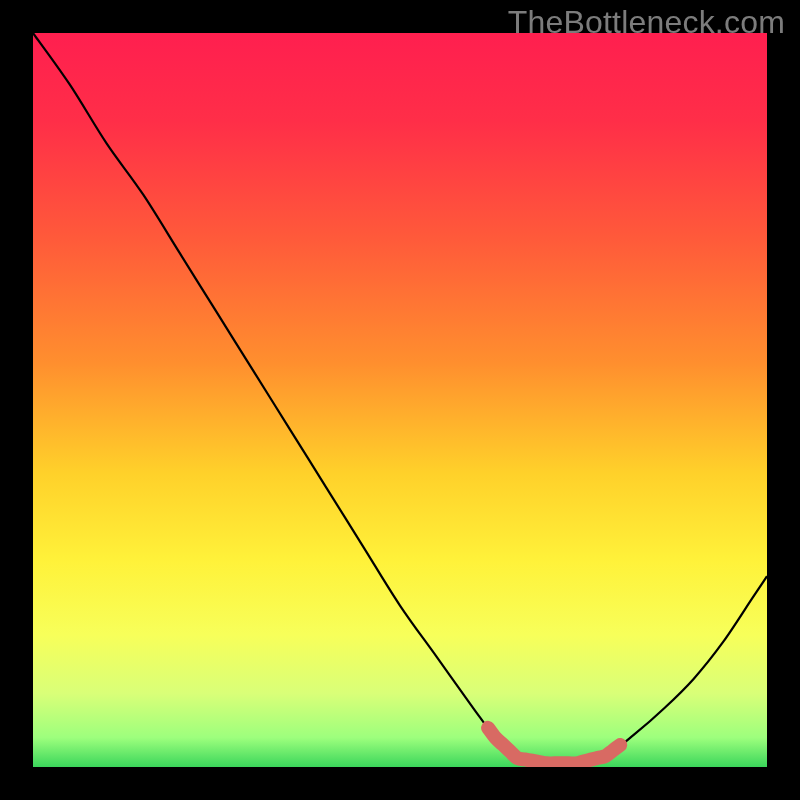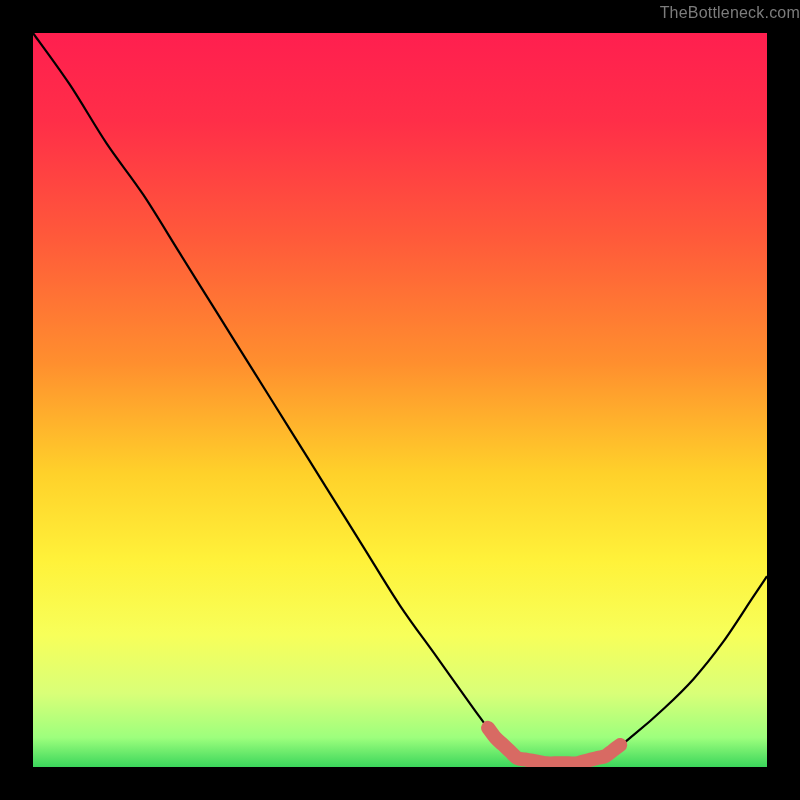--- a/index.html
+++ b/index.html
@@ -15,23 +15,23 @@
     position: absolute;
     left: 0;
     top: 0;
     width: 800px;
     height: 800px;
     background: #000;
   }
   .watermark {
     position: absolute;
     top: 4px;
-    right: 0;
+    right: 15px;
     color: #7c7c7c;
-    font-size: 16px;
+    font-size: 32px;
     font-weight: 400;
     letter-spacing: 0.2px;
   }
   .plot-wrap {
     position: absolute;
     left: 33px;
     top: 33px;
     width: 734px;
     height: 734px;
   }

